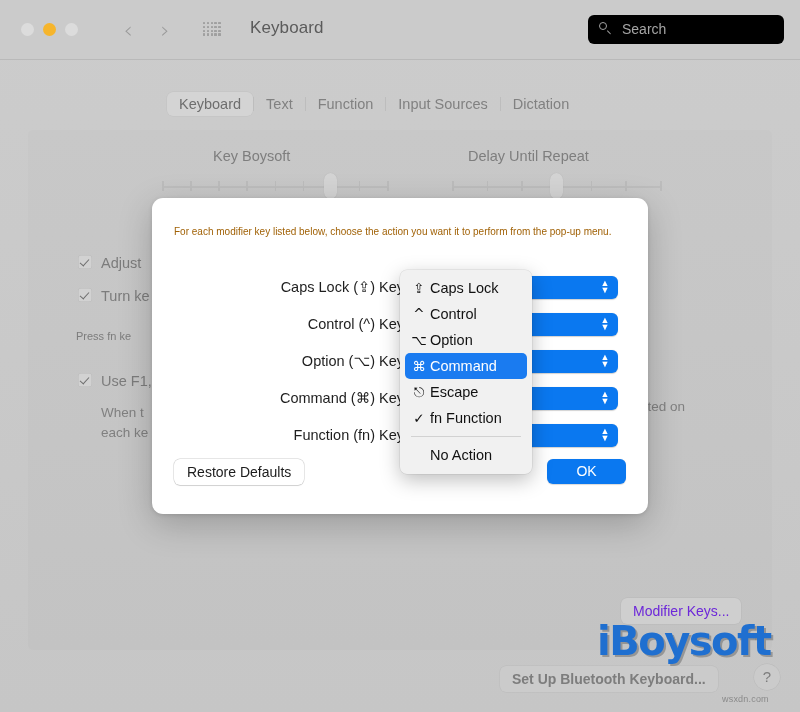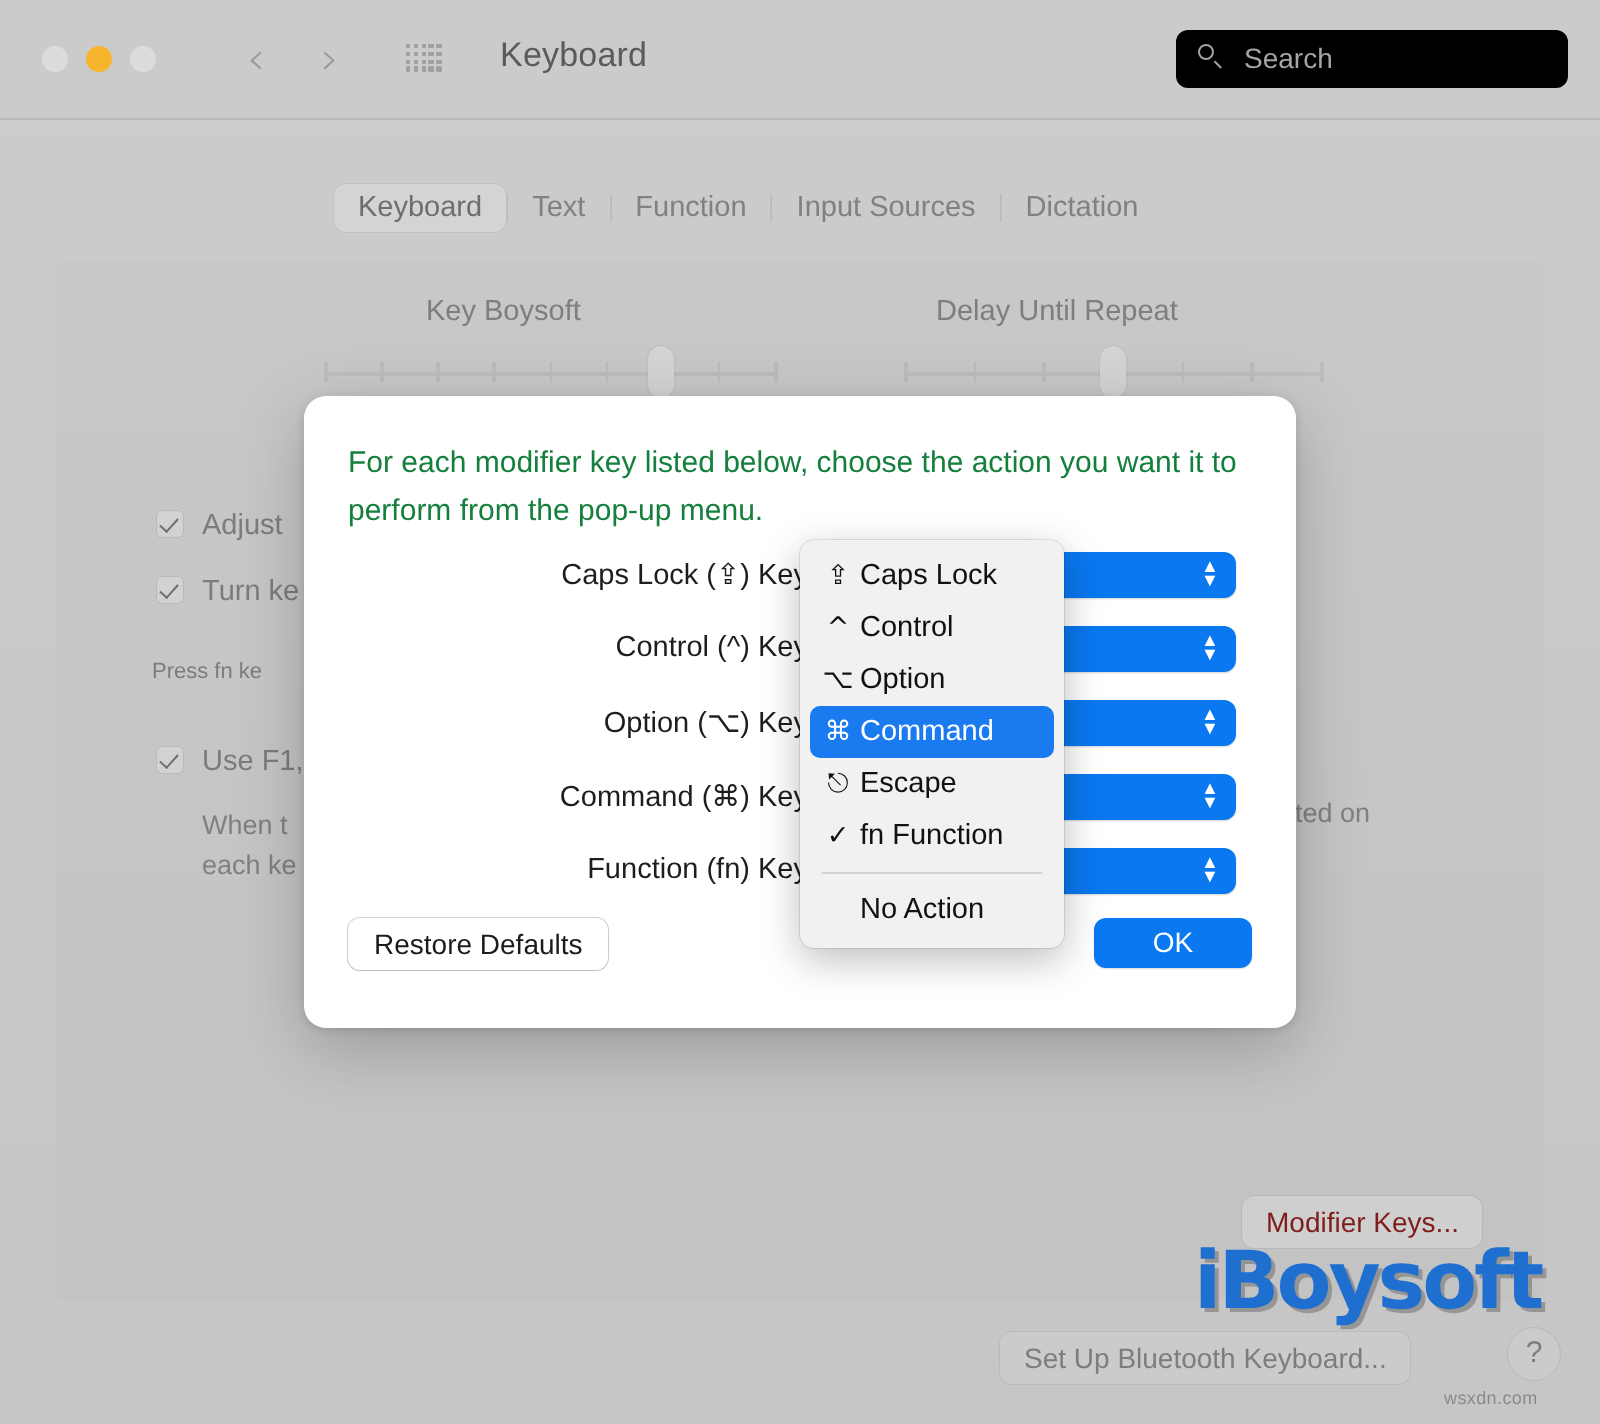--- a/index.html
+++ b/index.html
@@ -214,35 +214,36 @@
   #row-turnkb   { left: 50px; top: 158px; }
   #txt-pressfn  { left: 48px; top: 200px; position:absolute; font-size:11px; color:#7c7c7c; }
   #row-usef1    { left: 50px; top: 243px; }
   #txt-whenthis { left: 73px;  top: 273px; position:absolute; font-size:13.5px; color:#808080; line-height:20px; width:640px;}
 
   #btn-modifier {
     position: absolute;
     left: 593px; top: 468px;
     padding: 5px 12px;
     font-size: 14px;
-    color: #7f1d1d;
+    color: #6d28d9;
     background: #cfcfcf;
     border-radius: 6px;
     box-shadow: 0 0 0 0.5px rgba(0,0,0,.06);
   }
 
   #btn-bluetooth {
     position: absolute;
     left: 500px; top: 666px;
     padding: 5px 12px;
     font-size: 14px;
     color: #7d7d7d;
     background: #cbcbcb;
     border-radius: 6px;
     box-shadow: 0 0 0 0.5px rgba(0,0,0,.06);
+    font-weight: bold;
   }
   #btn-help {
     position: absolute;
     left: 754px; top: 664px;
     width: 26px; height: 26px;
     border-radius: 50%;
     background: #cbcbcb;
     box-shadow: 0 0 0 0.5px rgba(0,0,0,.07);
     color: #7d7d7d;
     font-size: 15px;
@@ -276,23 +277,23 @@
     width: 496px; height: 316px;
     background: #ffffff;
     border-radius: 11px;
     box-shadow: 0 10px 34px rgba(0,0,0,.22), 0 1px 4px rgba(0,0,0,.12);
     overflow: visible;
   }
   #sheet-desc {
     position: absolute;
     left: 22px; top: 22px;
     width: 452px;
-    font-size: 15px;
+    font-size: 10px;
     line-height: 24px;
-    color: #15803d;
+    color: #a16207;
   }
 
   .mod-row {
     position: absolute;
     height: 26px;
     display: flex;
     align-items: center;
   }
   .mod-label {
     width: 256px;

